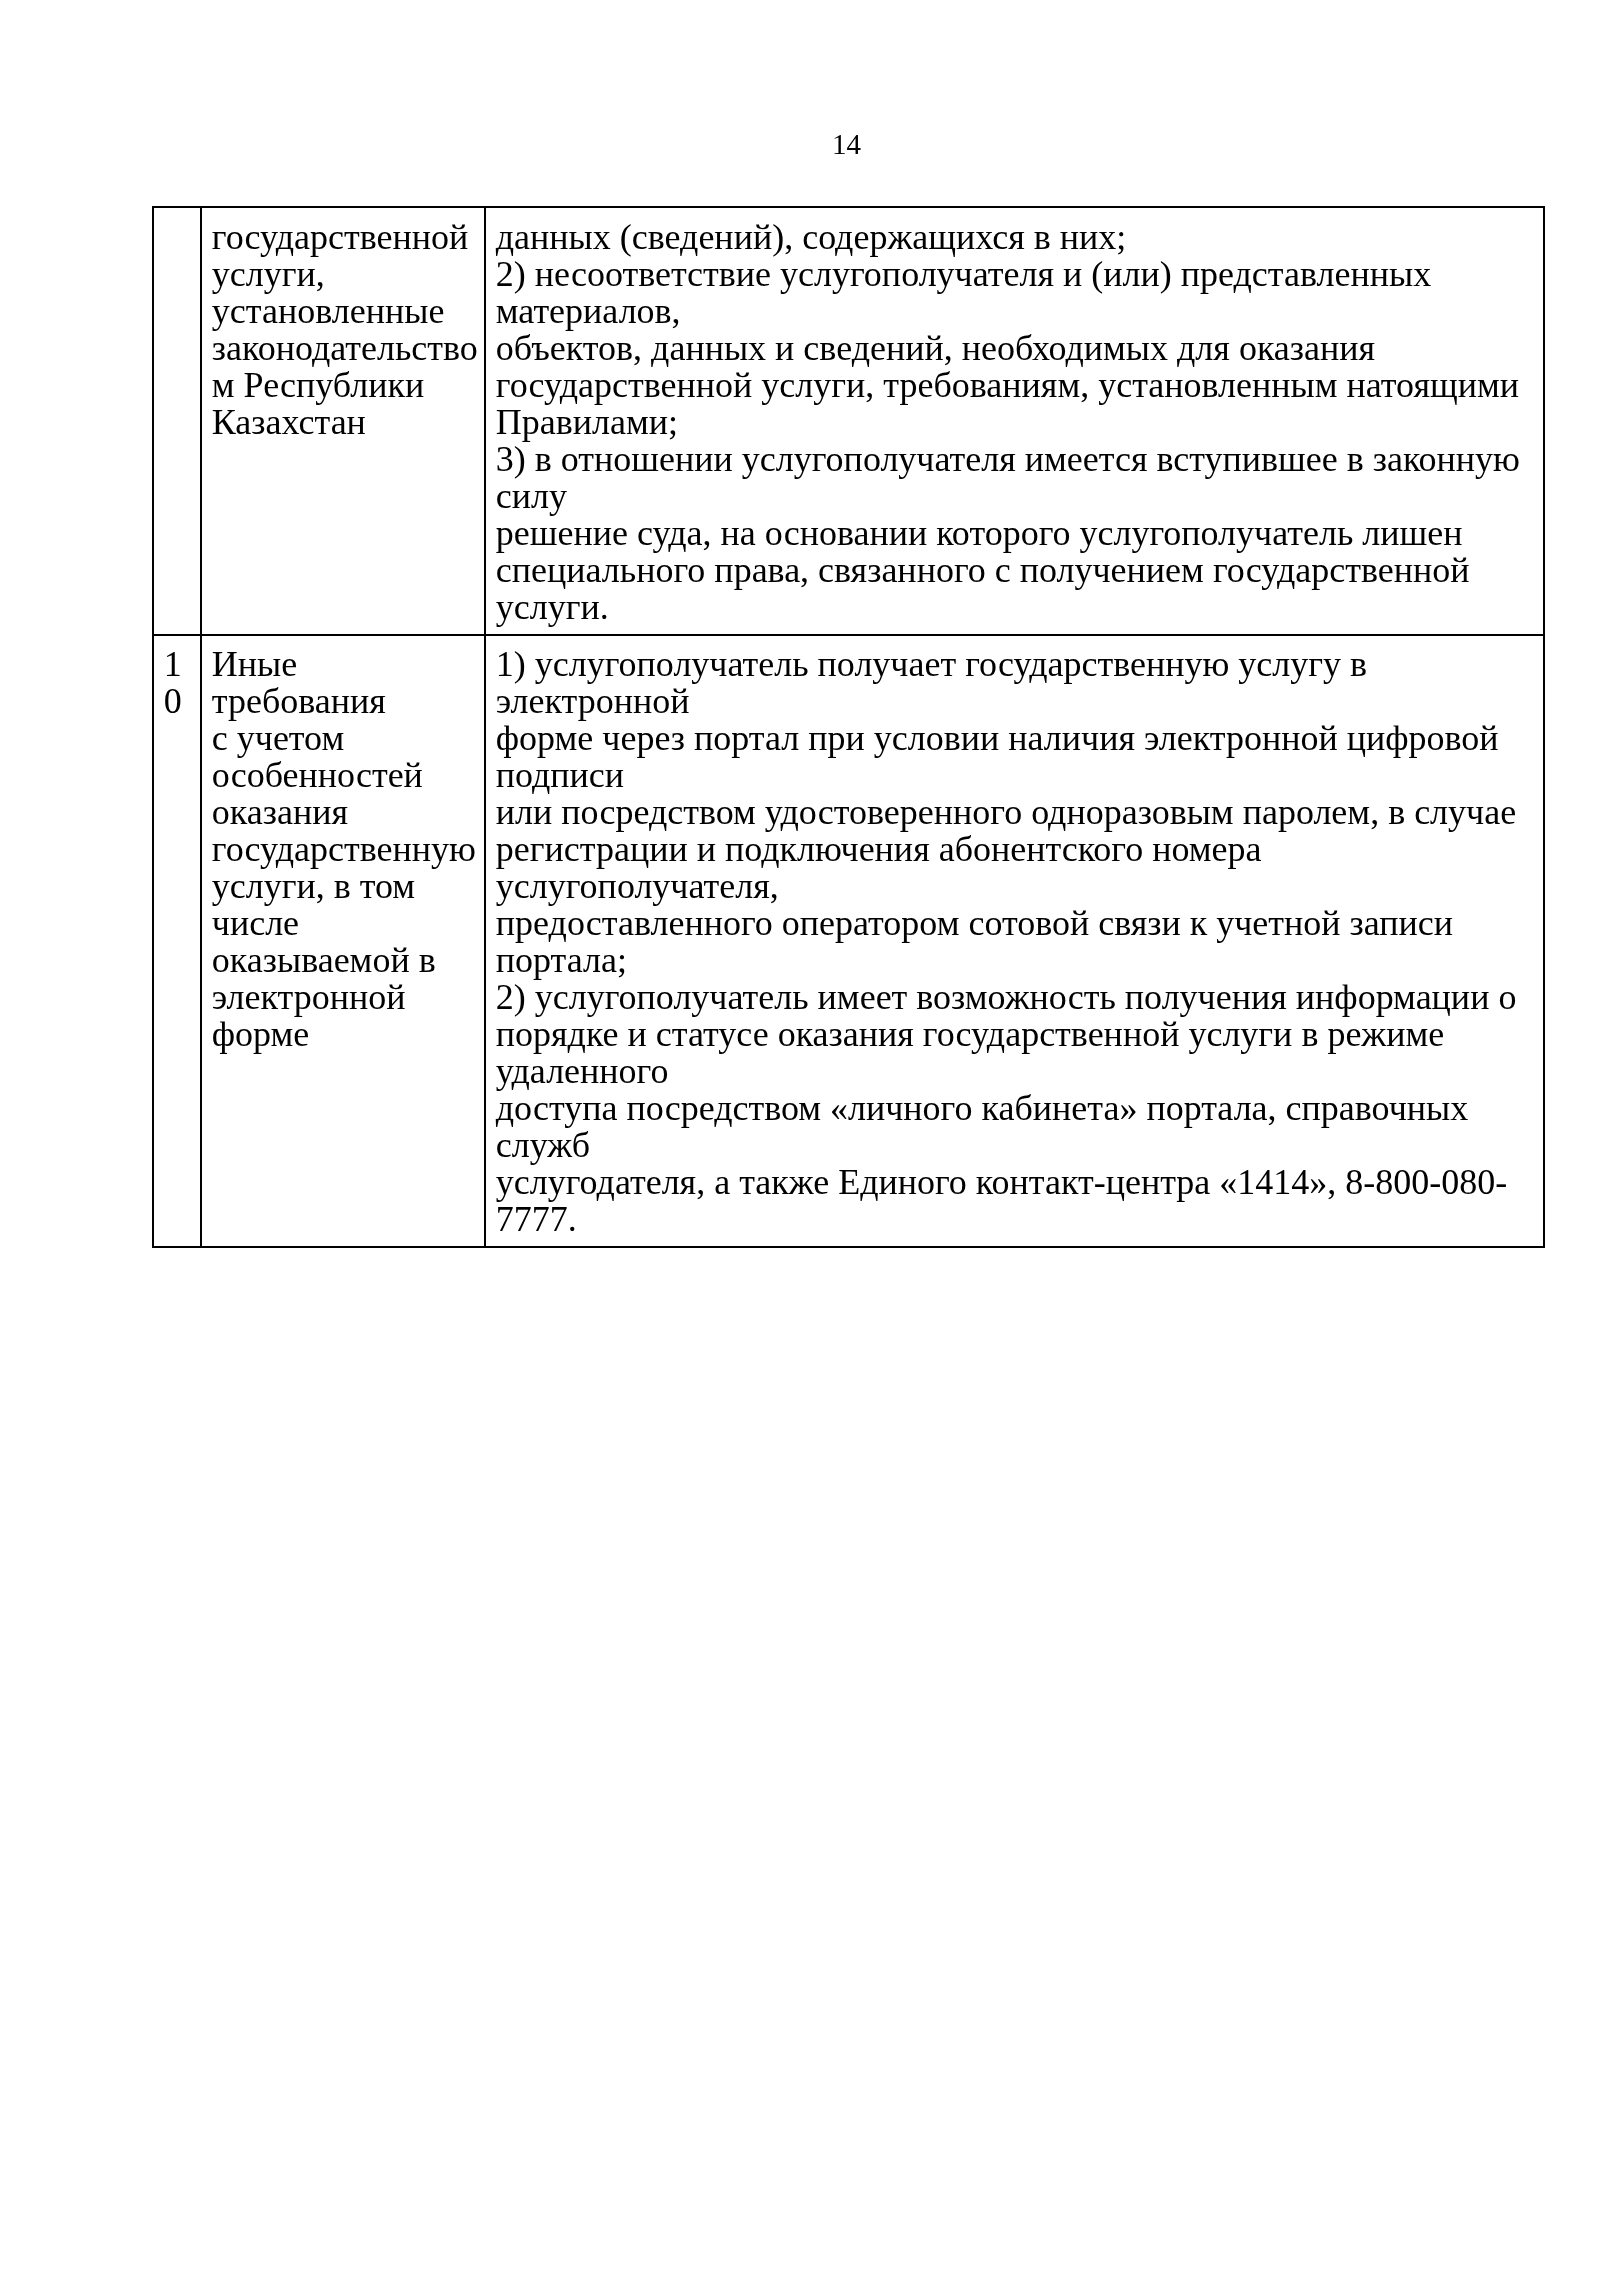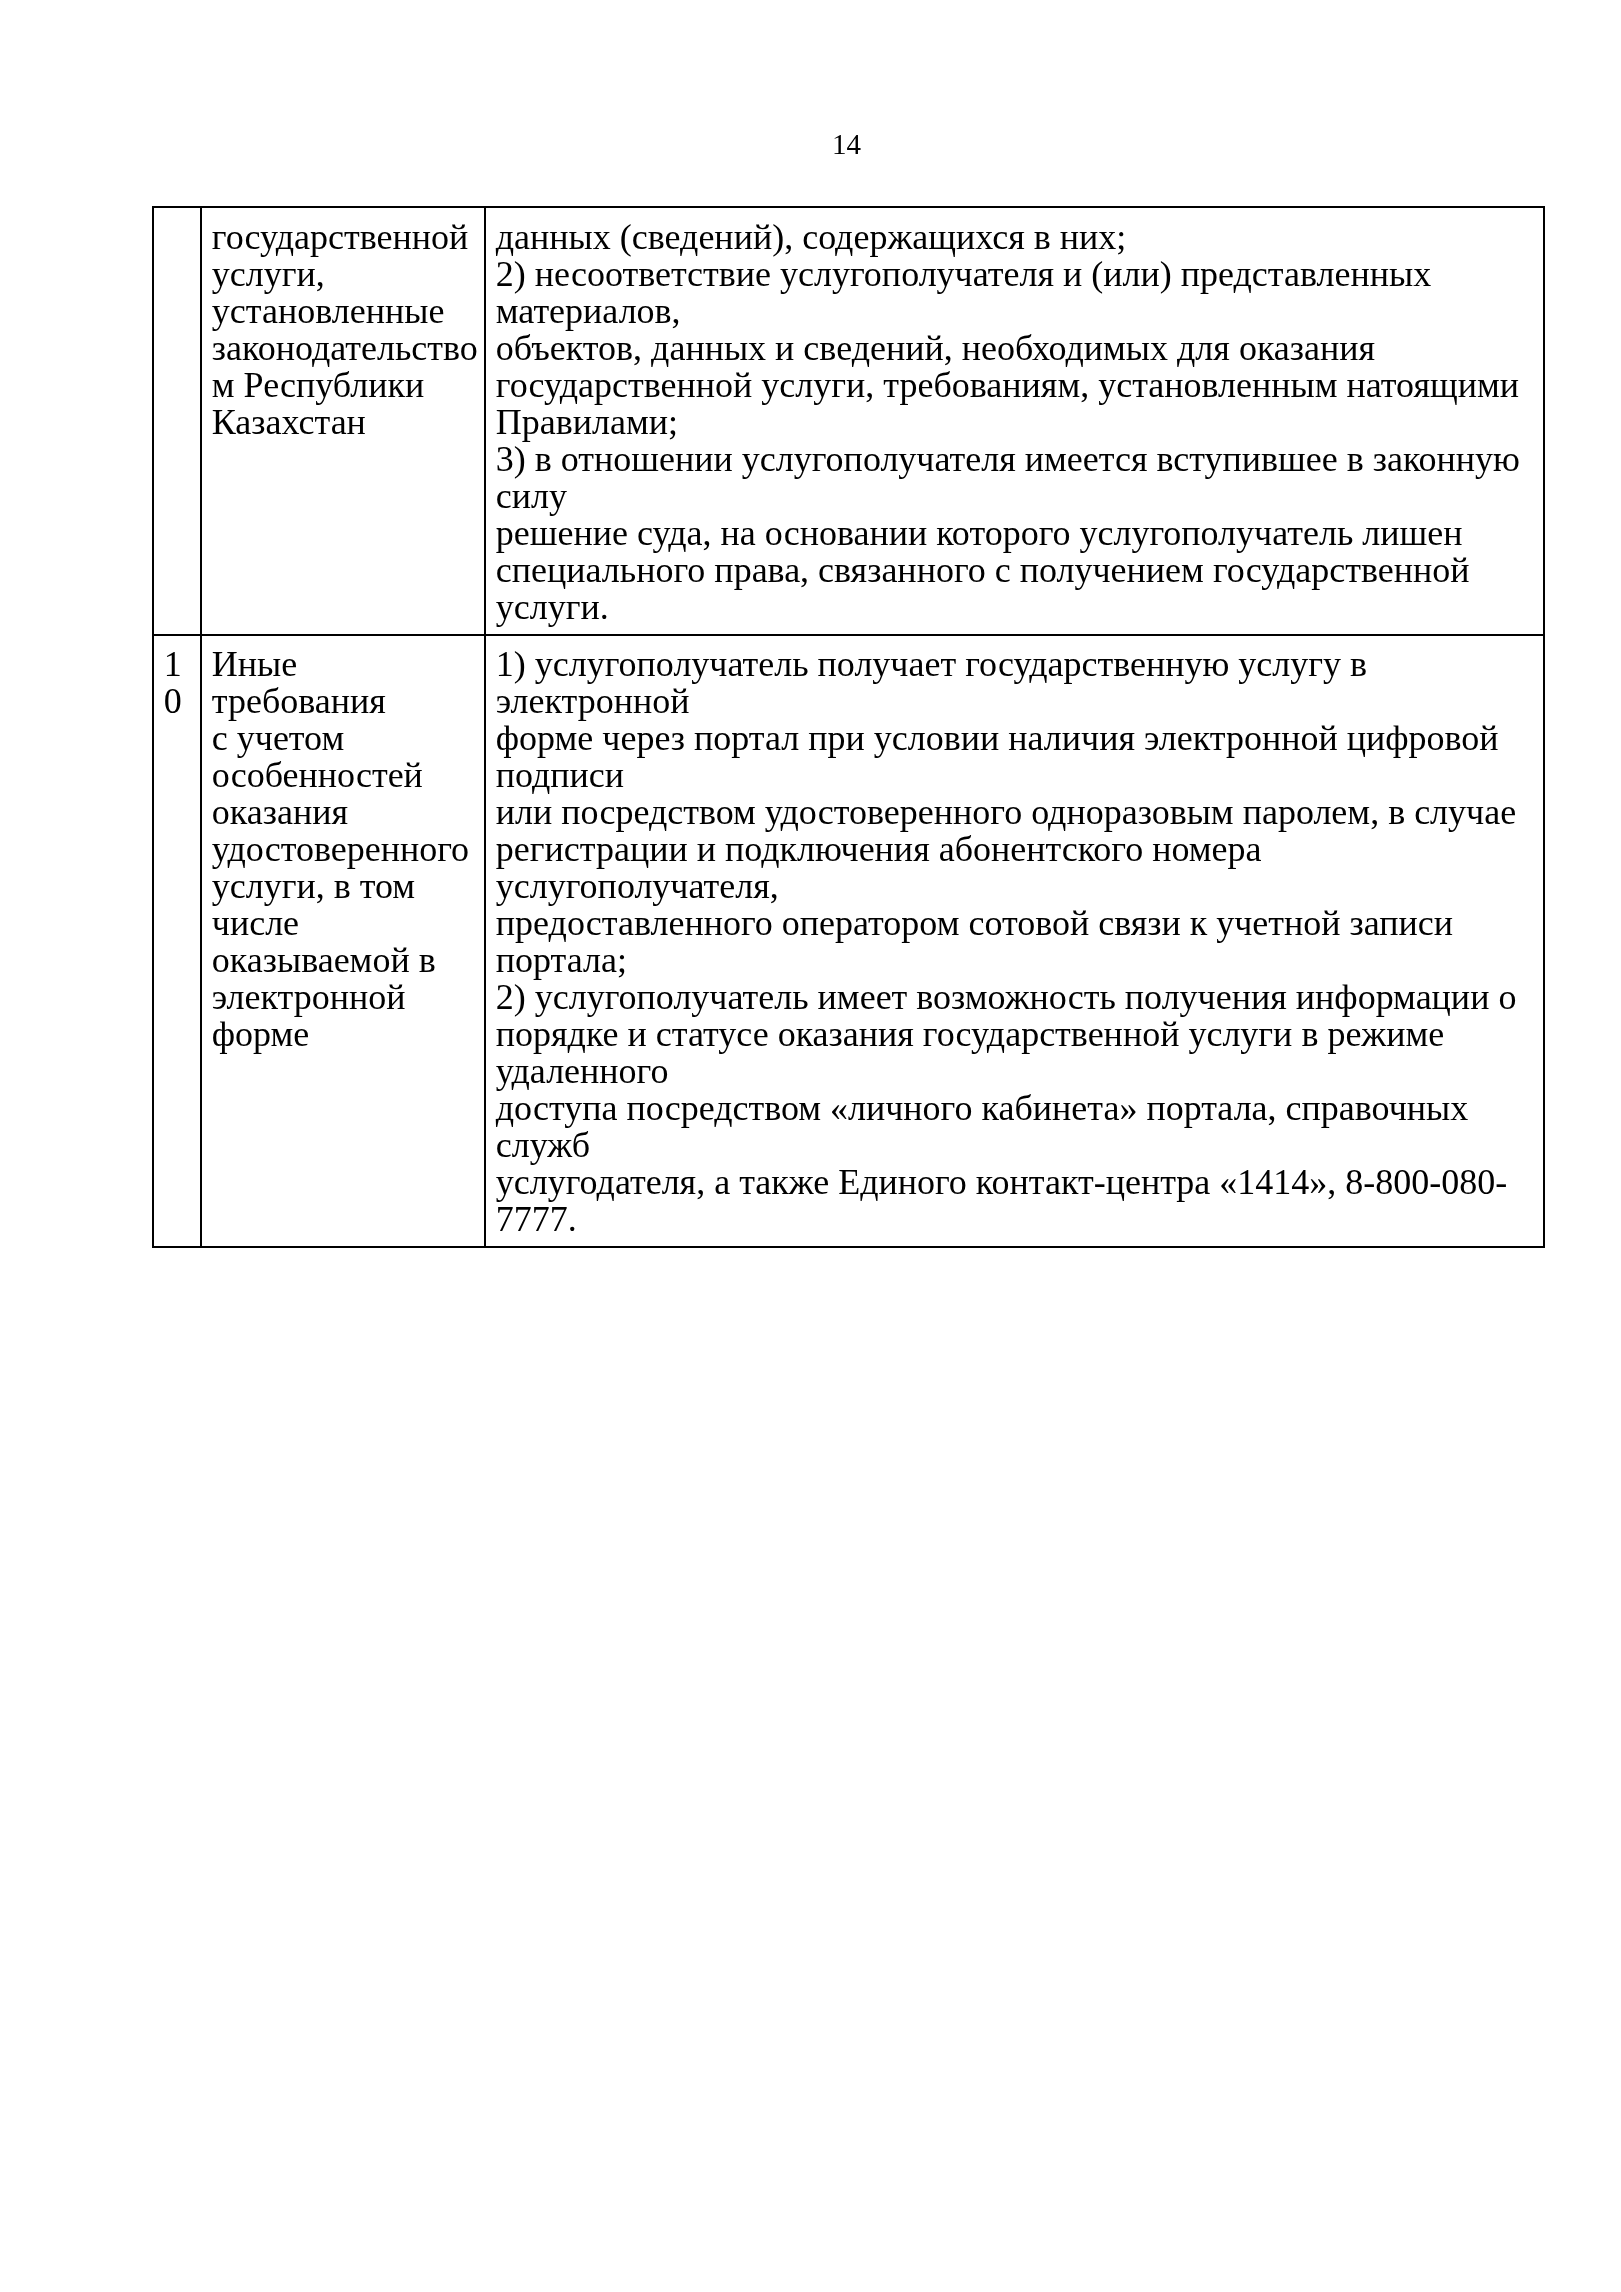--- a/index.html
+++ b/index.html
@@ -76,21 +76,21 @@
 решение суда, на основании которого услугополучатель лишен
 специального права, связанного с получением государственной услуги.</td>
     </tr>
     <tr class="row-2">
       <td class="col-num">1
 0</td>
       <td>Иные требования
 с учетом
 особенностей
 оказания
-удостоверенного
+государственную
 услуги, в том
 числе
 оказываемой в
 электронной
 форме</td>
       <td>1) услугополучатель получает государственную услугу в электронной
 форме через портал при условии наличия электронной цифровой подписи
 или посредством удостоверенного одноразовым паролем, в случае
 регистрации и подключения абонентского номера услугополучателя,
 предоставленного оператором сотовой связи к учетной записи портала;

